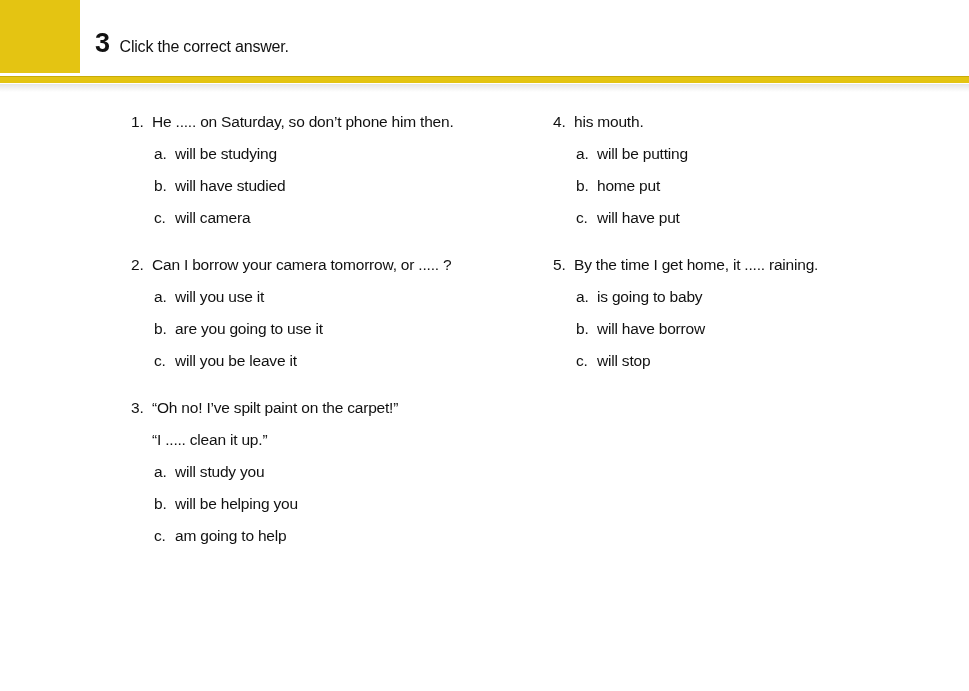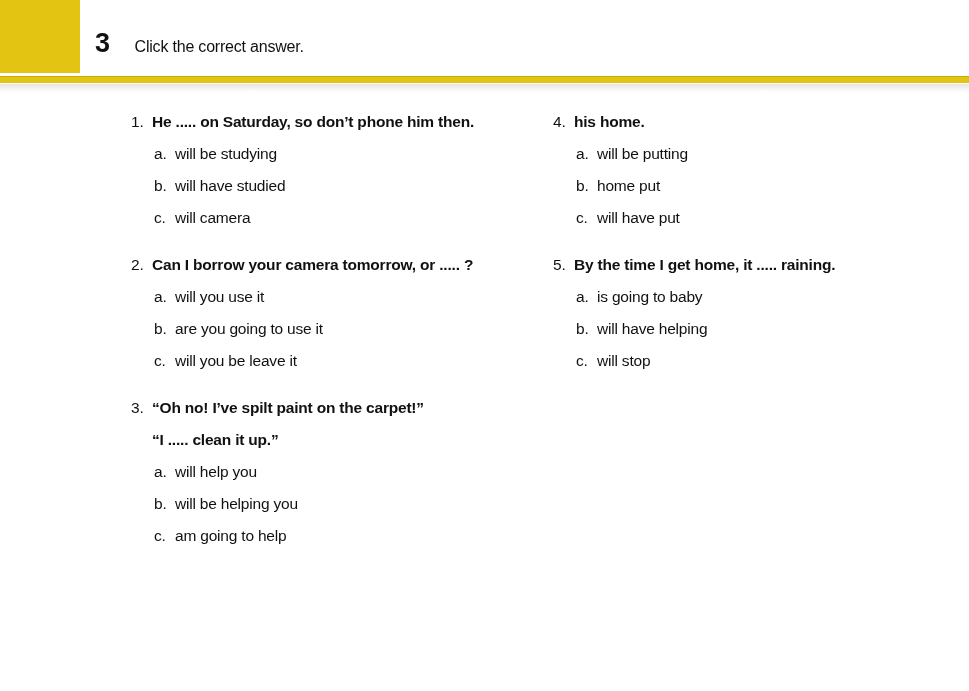--- a/index.html
+++ b/index.html
@@ -41,21 +41,21 @@
     align-items: baseline;
     padding-top: 30px;
   }
   .ex-num {
     font-size: 27px;
     font-weight: bold;
     letter-spacing: -0.5px;
     line-height: 1;
   }
   .instruction {
-    margin-left: 25px;
+    margin-left: 10px;
     font-size: 16px;
     letter-spacing: -0.2px;
     line-height: 1;
   }
   
   .divider {
     position: relative;
     height: 7px;
     background: var(--accent);
     border-top: 1px solid #c7ab08;
@@ -84,21 +84,21 @@
   .column.left  { margin-left: 131px; }
   .column.right { margin-left: 30px; width: 400px; }
   .question { margin-bottom: 15px; }
   .q-row { display: flex; }
   .q-num {
     width: 21px;
     flex-shrink: 0;
     line-height: 32px;
   }
   .q-prompt { flex: 1; }
-  .q-line { line-height: 32px; font-weight: bold; }
+  .q-line { line-height: 32px; }
   .options { margin-left: 23px; }
   .option {
     display: flex;
     cursor: pointer;
     line-height: 32px;
   }
   .opt-letter {
     width: 21px;
     flex-shrink: 0;
   }
@@ -173,42 +173,42 @@
         <div class="q-row">
           <span class="q-num">3.</span>
           <div class="q-prompt">
             <div class="q-line">“Oh no! I’ve spilt paint on the carpet!”</div>
             <div class="q-line">“I ..... clean it up.”</div>
           </div>
         </div>
         <div class="options">
           <div class="option">
             <span class="opt-letter">a.</span>
-            <span class="opt-text">will help you</span>
+            <span class="opt-text">will study you</span>
           </div>
           <div class="option">
             <span class="opt-letter">b.</span>
             <span class="opt-text">will be helping you</span>
           </div>
           <div class="option">
             <span class="opt-letter">c.</span>
             <span class="opt-text">am going to help</span>
           </div>
         </div>
       </div>
 
     </section>
 
     <section class="column right">
 
       <div class="question">
         <div class="q-row">
           <span class="q-num">4.</span>
           <div class="q-prompt">
-            <div class="q-line">his home.</div>
+            <div class="q-line">his mouth.</div>
           </div>
         </div>
         <div class="options">
           <div class="option">
             <span class="opt-letter">a.</span>
             <span class="opt-text">will be putting</span>
           </div>
           <div class="option">
             <span class="opt-letter">b.</span>
             <span class="opt-text">home put</span>
@@ -227,21 +227,21 @@
             <div class="q-line">By the time I get home, it ..... raining.</div>
           </div>
         </div>
         <div class="options">
           <div class="option">
             <span class="opt-letter">a.</span>
             <span class="opt-text">is going to baby</span>
           </div>
           <div class="option">
             <span class="opt-letter">b.</span>
-            <span class="opt-text">will have helping</span>
+            <span class="opt-text">will have borrow</span>
           </div>
           <div class="option">
             <span class="opt-letter">c.</span>
             <span class="opt-text">will stop</span>
           </div>
         </div>
       </div>
 
     </section>
 

